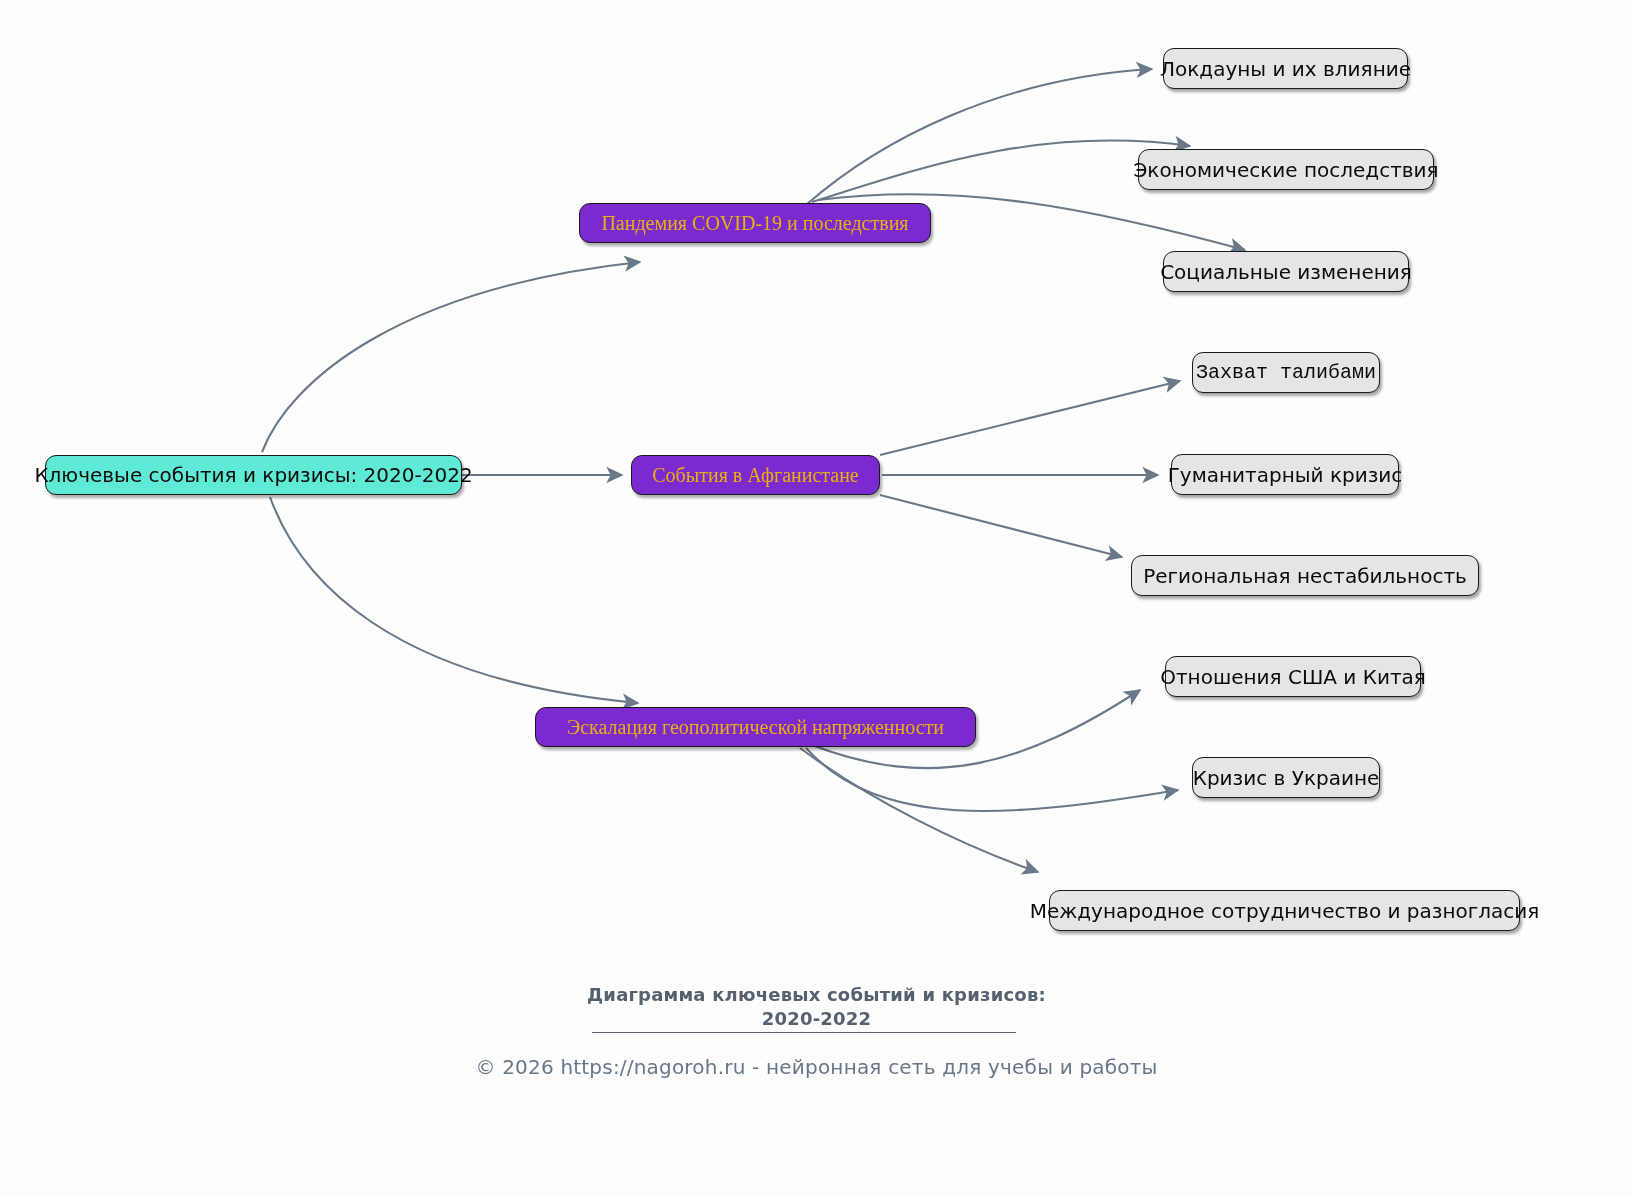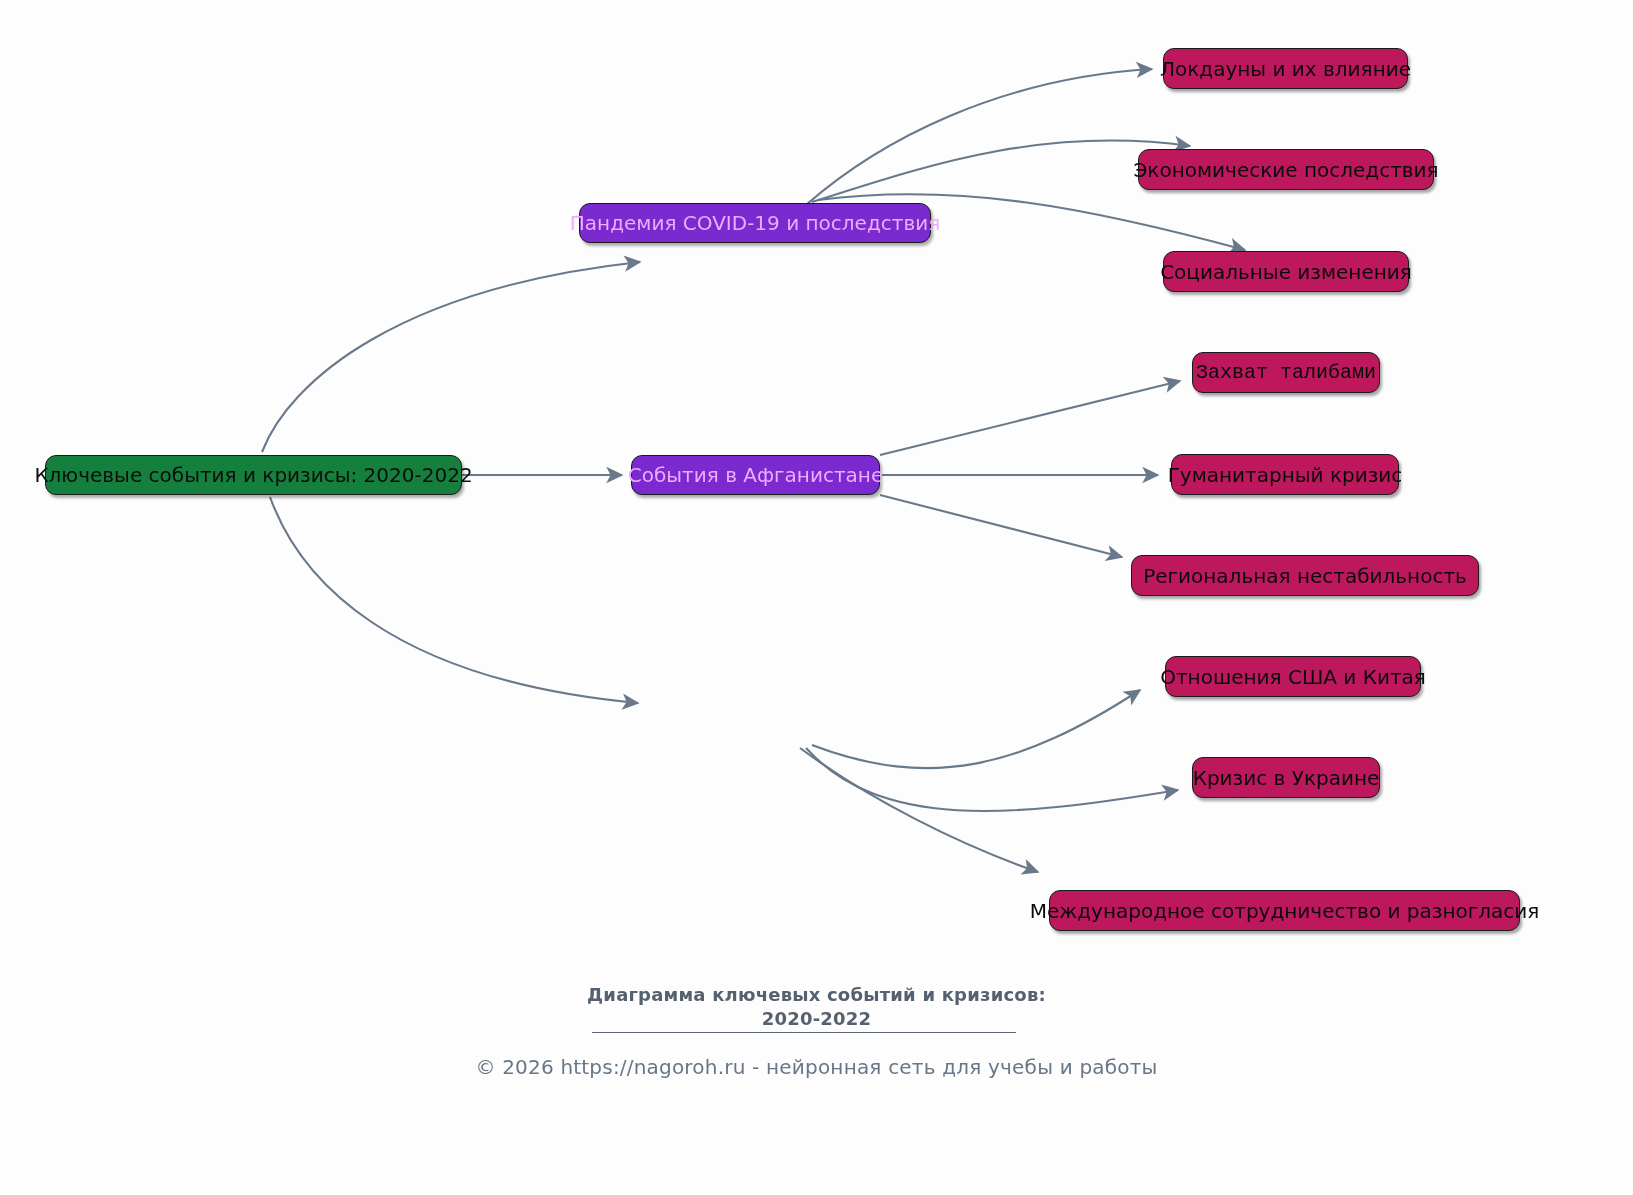--- a/index.html
+++ b/index.html
@@ -45,39 +45,40 @@
     text-align: center;
   }
 
   .node-label {
     display: block;
     white-space: nowrap;
   }
 
   
   .node.root {
-    background: #15803d;
+    background: #5eead4;
     border: 1.6px solid #1a1a1a;
     color: #0d0d0d;
     font-size: 20px;
     box-shadow: 2px 3px 3px rgba(0,0,0,0.32);
   }
 
   
   .node.branch {
     background: #7a2acf;
     border: 1.6px solid #1a1a1a;
-    color: #f0abfc;
+    color: #eab308;
     font-size: 20px;
     box-shadow: 2px 3px 3px rgba(0,0,0,0.32);
+    font-family: Liberation Serif, serif;
   }
 
   
   .node.leaf {
-    background: #be185d;
+    background: #e5e5e5;
     border: 1.6px solid #1a1a1a;
     color: #0b0b0b;
     font-size: 20px;
     box-shadow: 2px 3px 3px rgba(0,0,0,0.35);
   }
 
   #footer-title {
     position: absolute;
     left: 0;
     width: 1633px;
@@ -167,20 +168,23 @@
   </div>
 
   <div class="node leaf" style="left:1171px; top:454px; width:228px; height:41px;">
     <span class="node-label">Гуманитарный кризис</span>
   </div>
 
   <div class="node leaf" style="left:1131px; top:555px; width:348px; height:41px;">
     <span class="node-label">Региональная нестабильность</span>
   </div>
 
+  <div class="node branch" style="left:535px; top:707px; width:441px; height:40px;">
+    <span class="node-label">Эскалация геополитической напряженности</span>
+  </div>
 
   <div class="node leaf" style="left:1157px; top:656px; width:256px; height:41px;margin-left:8px;">
     <span class="node-label">Отношения США и Китая</span>
   </div>
 
   <div class="node leaf" style="left:1192px; top:757px; width:188px; height:41px;">
     <span class="node-label">Кризис в Украине</span>
   </div>
 
   <div class="node leaf" style="left:1049px; top:858px; width:471px; height:41px;margin-top:32px;">

